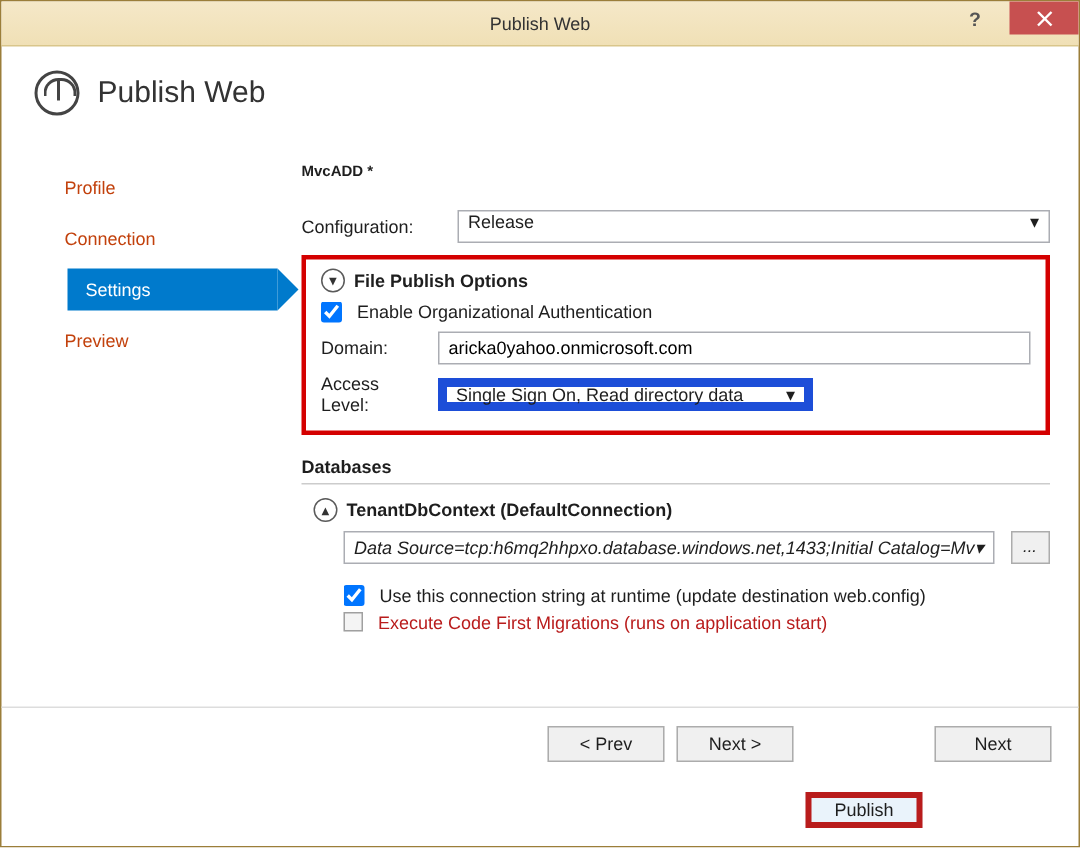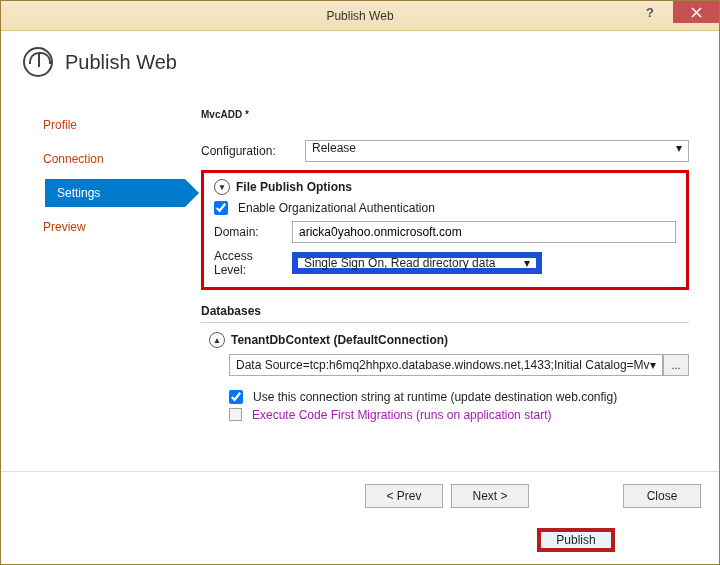--- a/index.html
+++ b/index.html
@@ -119,21 +119,21 @@
     padding:0 6px; font-size:12px; background:#fff;
   }
   .db-header {
     font-weight:600; font-size:12px; border-bottom:1px solid #ccc;
     padding-bottom:4px; margin-bottom:9px;
   }
   .db-sub {
     display:flex; align-items:center; gap:6px;
     font-weight:600; font-size:12px; margin-bottom:6px; margin-left:8px;
   }
-  .db-row { display:flex; align-items:center; gap:0; margin-left:28px; }
+  .db-row { display:flex; align-items:center; gap:11px; margin-left:28px;font-style:italic; }
   .db-text {
     flex:1; height:22px; border:1px solid #abadb3;
     display:flex; align-items:center; justify-content:space-between;
     padding:0 6px; font-size:12px; overflow:hidden; white-space:nowrap;
   }
   .ellipsis-btn {
     width:26px; height:22px; border:1px solid #acacac; background:#f0f0f0;
     display:flex; align-items:center; justify-content:center; font-size:11px;
   }
   .db-chks { margin:10px 0 0 28px; }
@@ -231,29 +231,29 @@
           <span class="arrow">▾</span>
         </div>
         <div class="ellipsis-btn">...</div>
       </div>
 
       <div class="db-chks">
         <label class="chk">
           <input type="checkbox" checked="" style="">
           <span>Use this connection string at runtime (update destination web.config)</span>
         </label>
-        <label class="chk" style="color:#a21caf;">
+        <label class="chk" style="color:#b91c1c;">
           <span class="unchecked"></span>
           <span>Execute Code First Migrations (runs on application start)</span>
         </label>
       </div>
 
     </div>
   </div>
 
   <div class="footer">
     <div class="btn">&lt; Prev</div>
     <div class="btn">Next &gt;</div>
     <div class="btn primary">Publish</div>
-    <div class="btn">Close</div>
+    <div class="btn">Next</div>
   </div>
 
 </div>
 
 </body></html>

